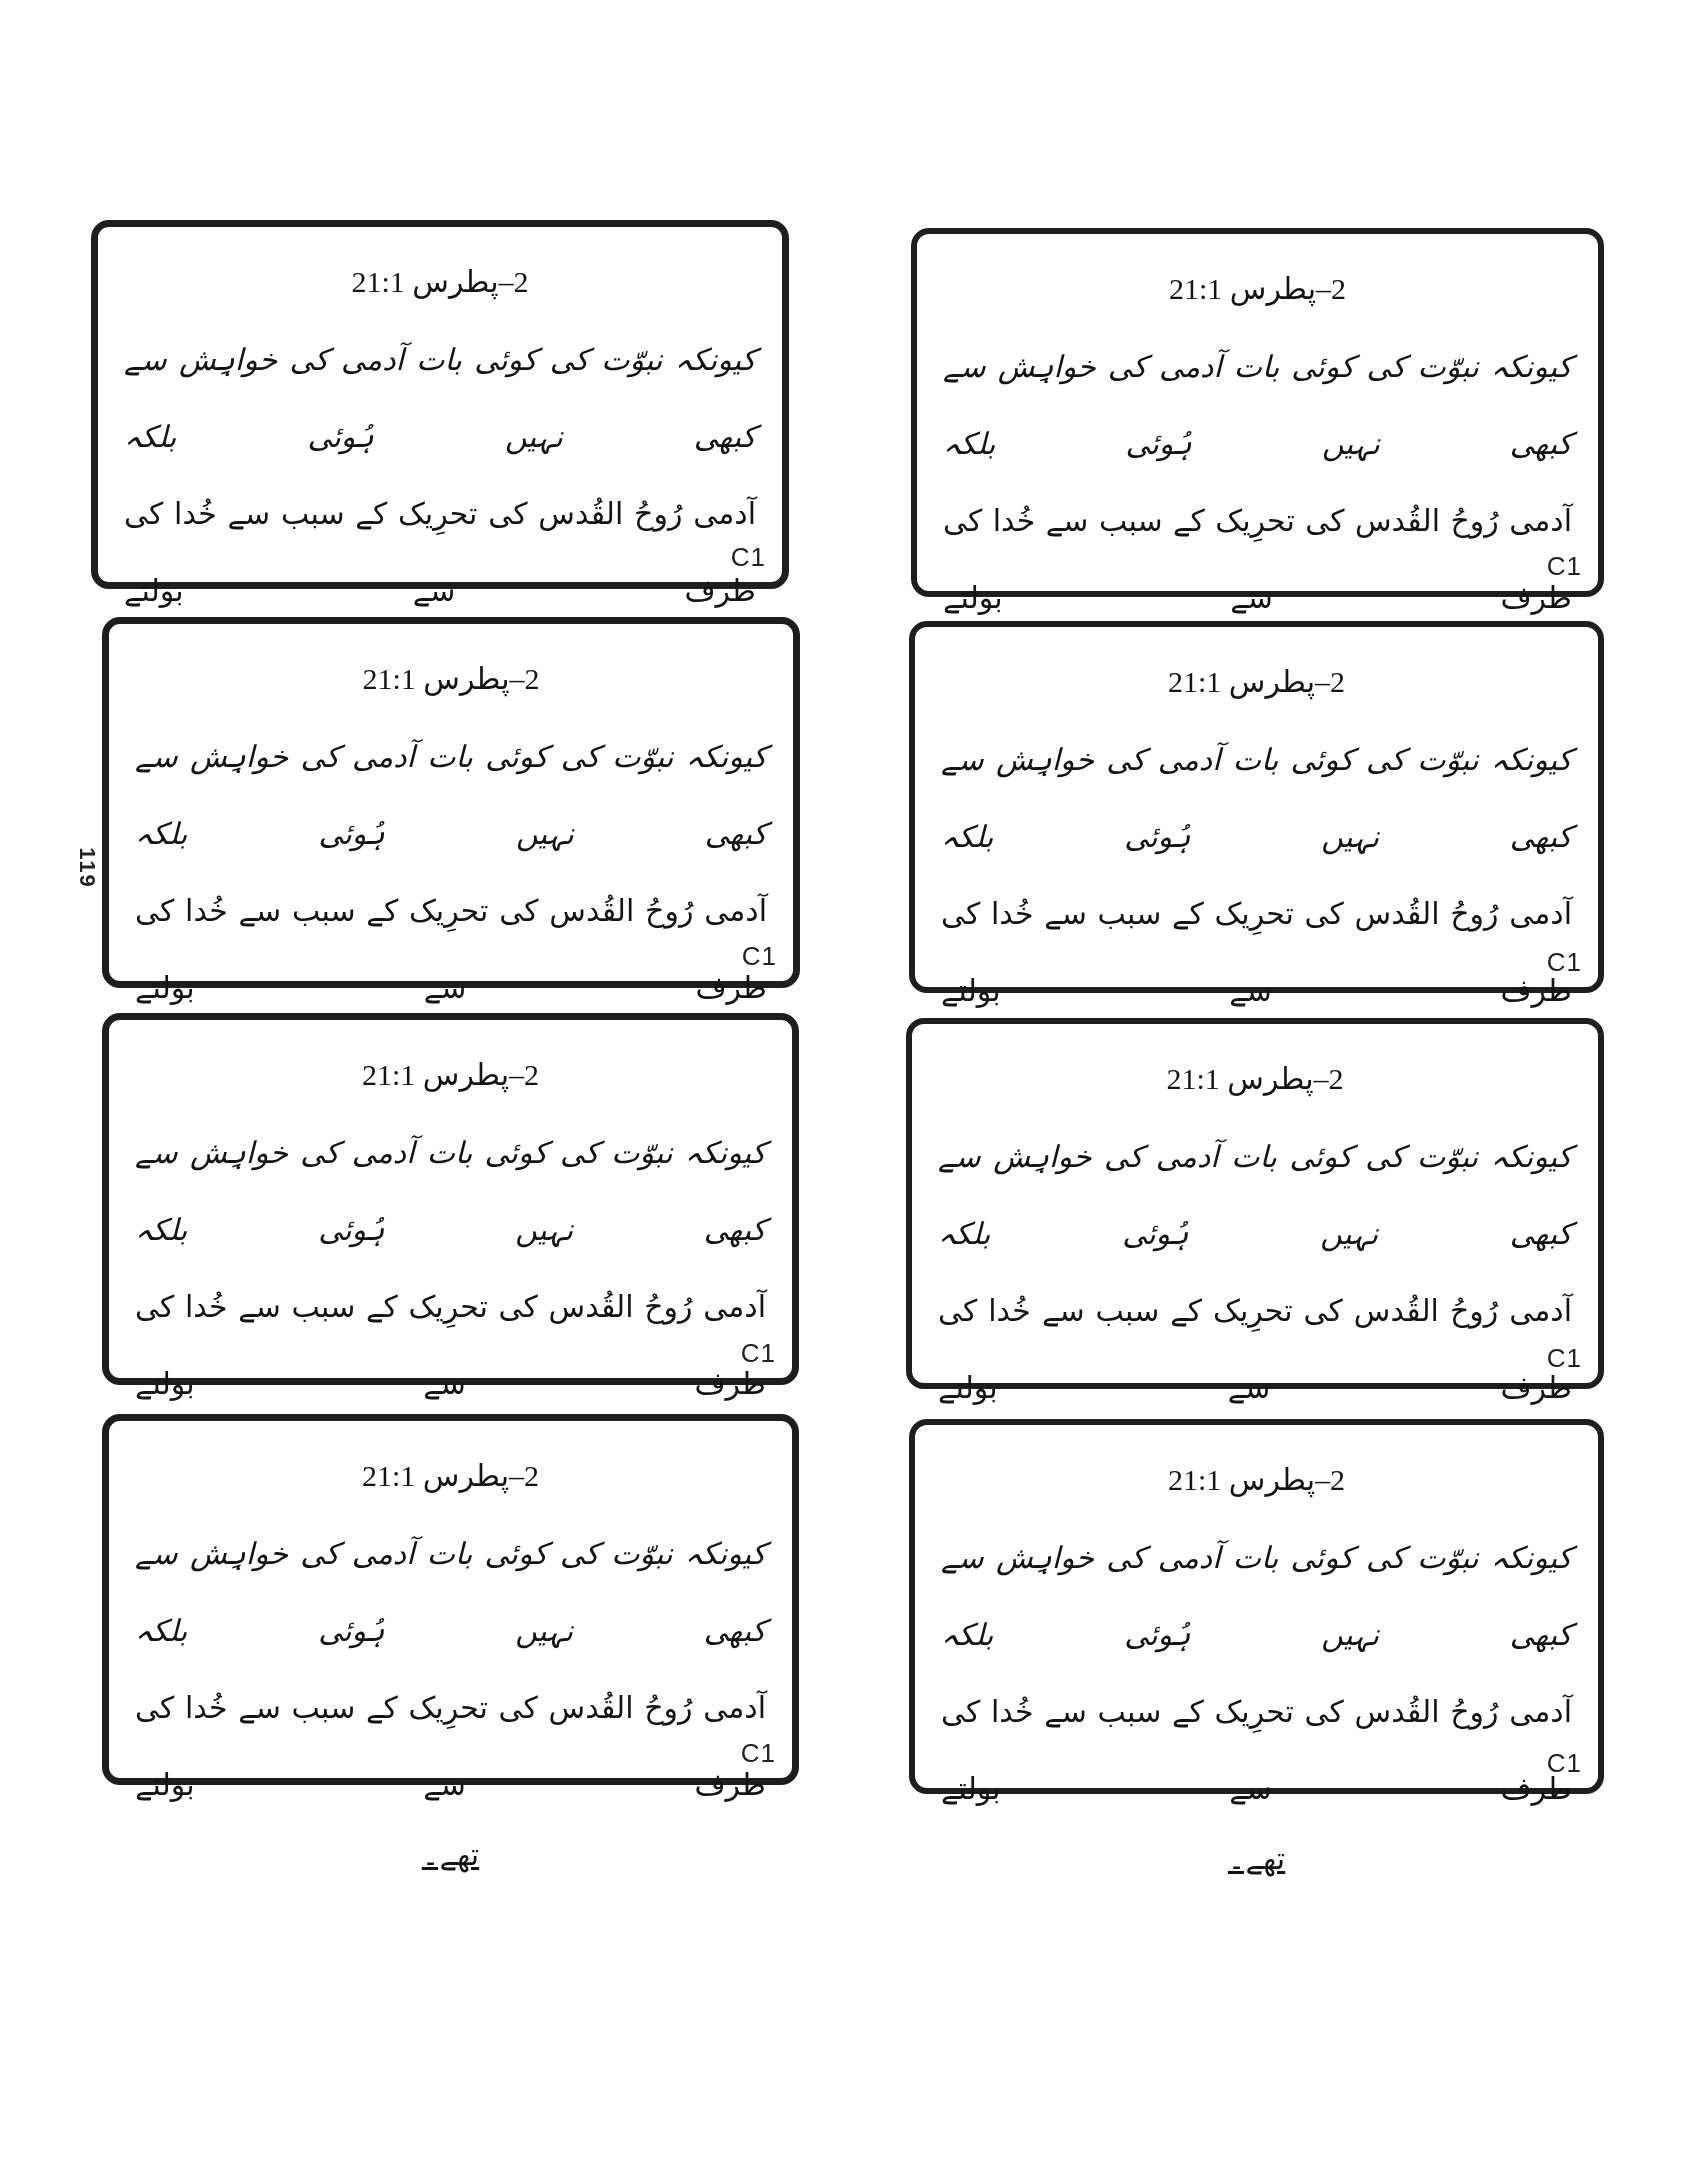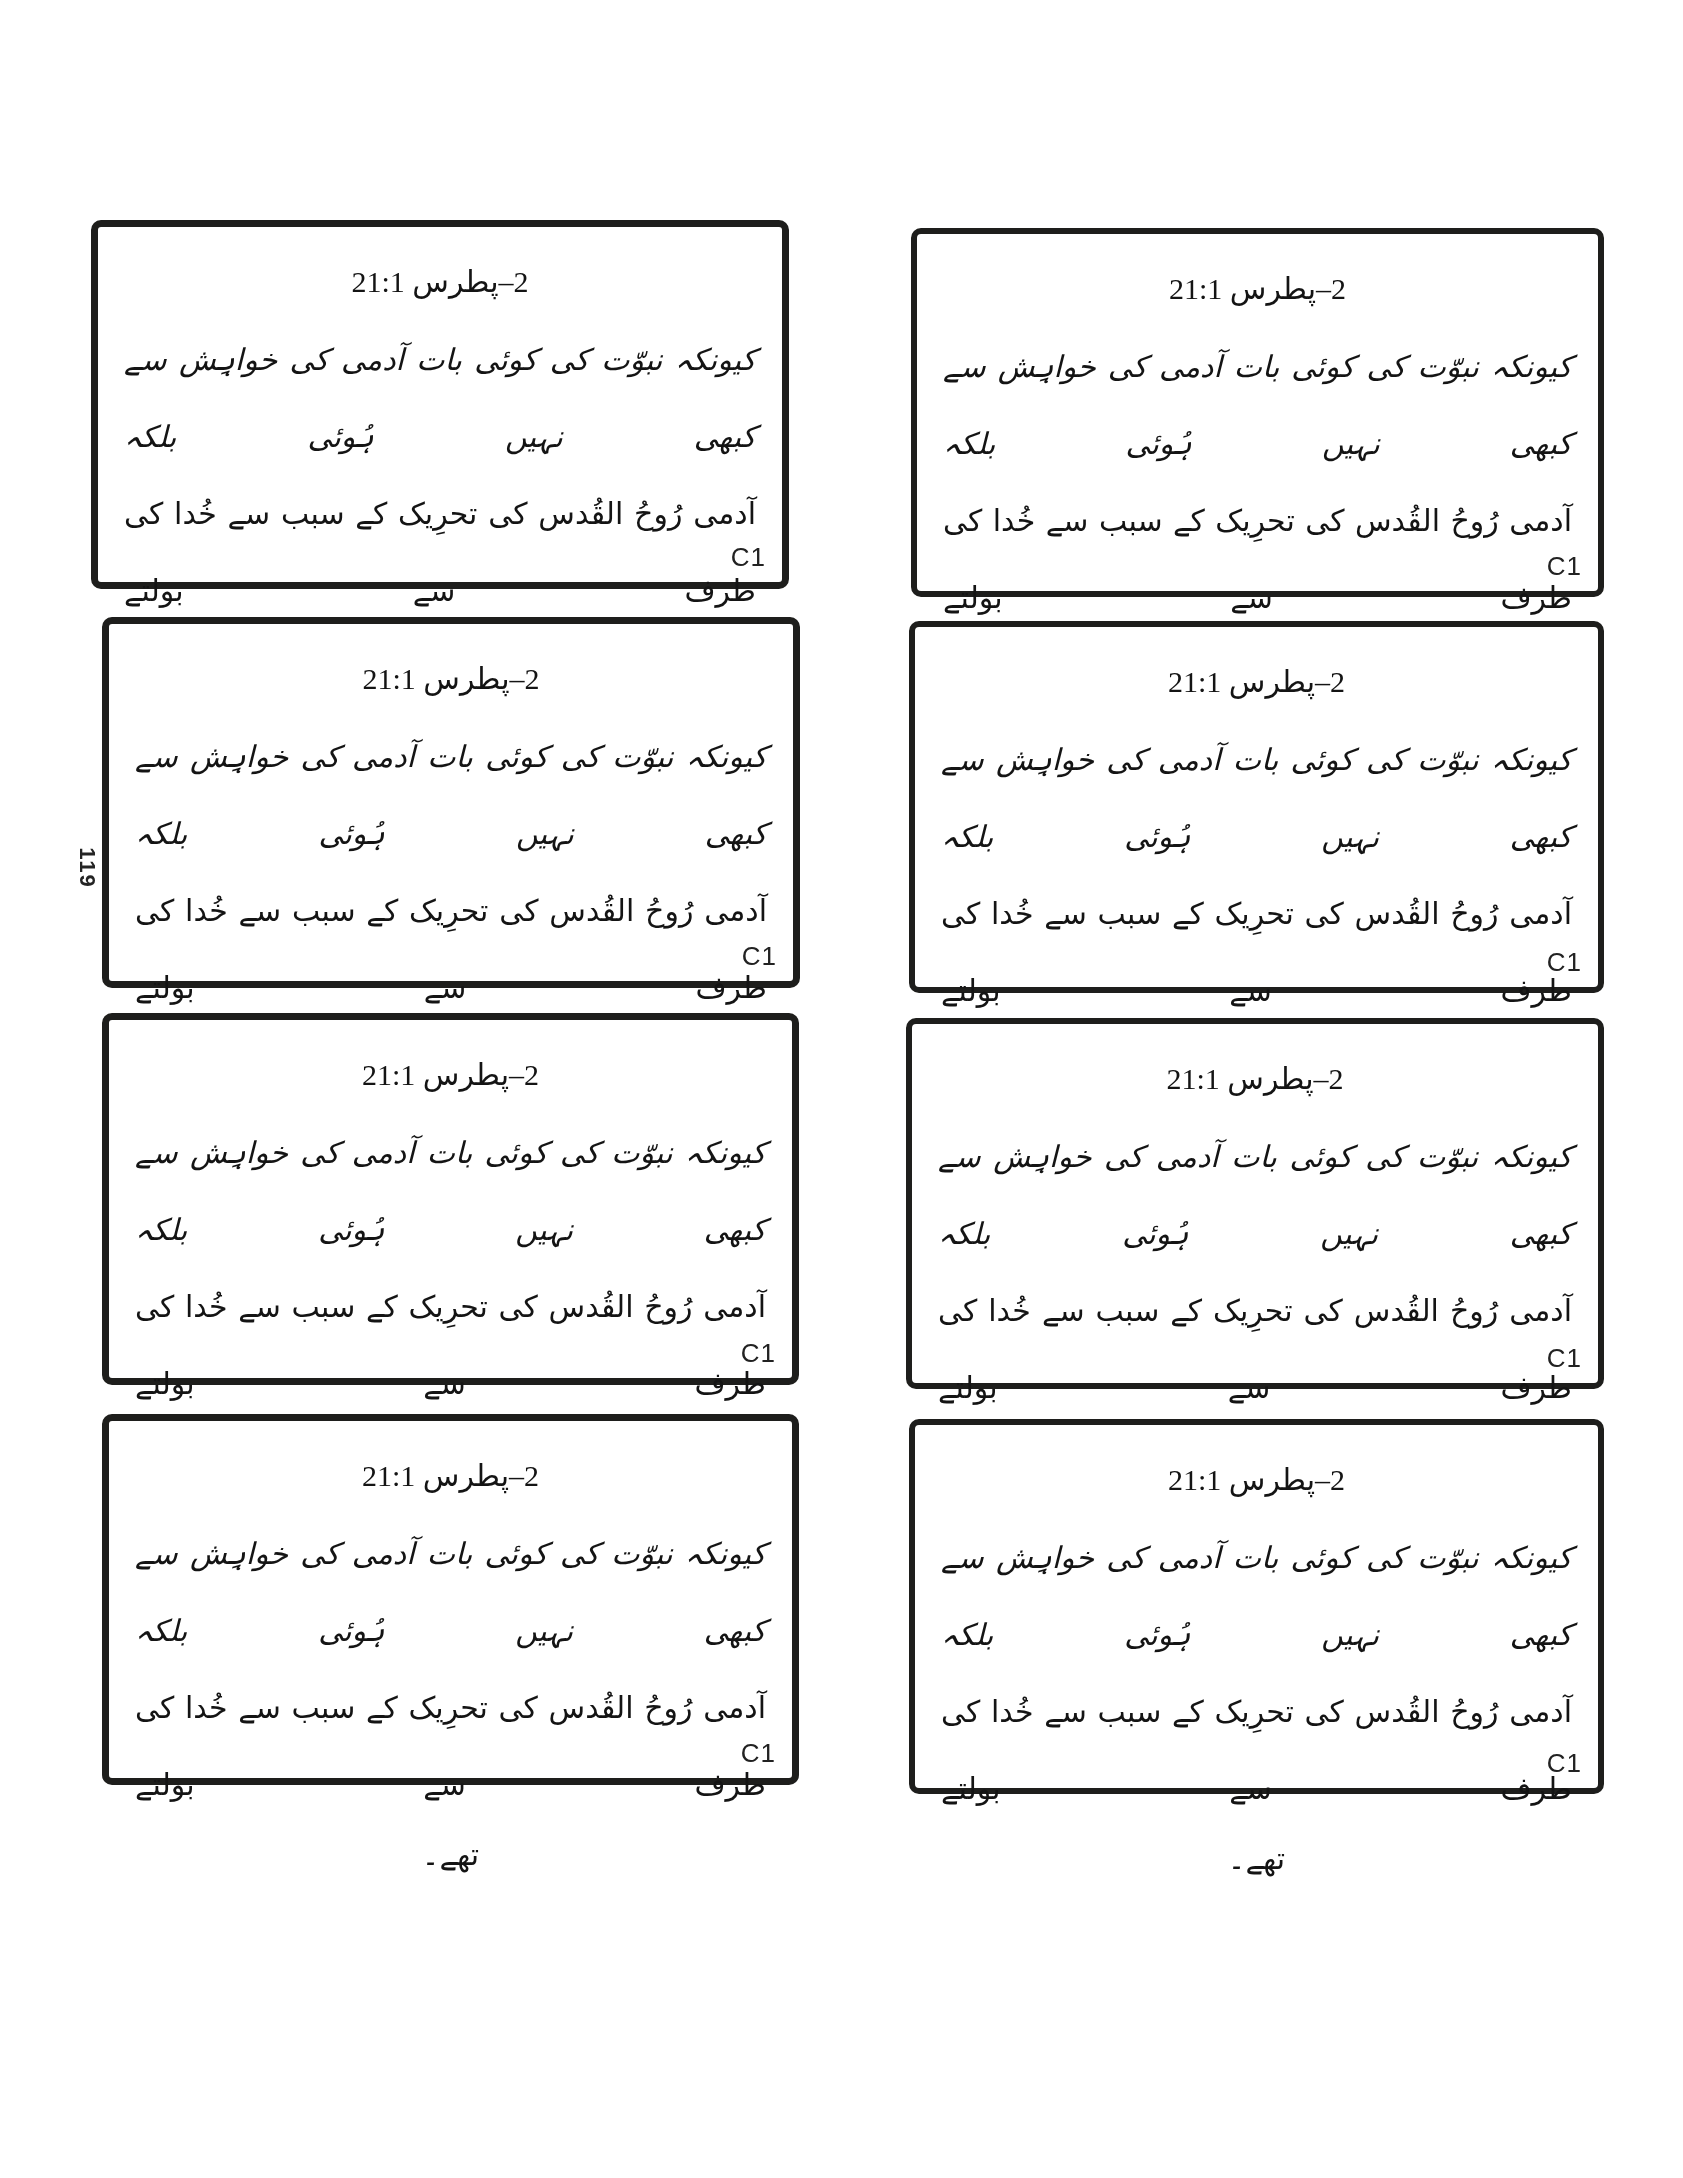--- a/index.html
+++ b/index.html
@@ -14,21 +14,21 @@
     background: #ffffff;
     overflow: hidden;
     font-family: "Liberation Sans", sans-serif;
     color: #161616;
   }
   .card {
     position: absolute;
     box-sizing: border-box;
     background: #ffffff;
     border: 7px solid #1e1e1c;
-    border-radius: 10px;
+    border-radius: 18px;
   }
   
   .pos-l1 { left: 91px;  top: 220px;  width: 698px; height: 369px; }
   .pos-l2 { left: 102px; top: 617px;  width: 698px; height: 371px; }
   .pos-l3 { left: 102px; top: 1013px; width: 697px; height: 372px; }
   .pos-l4 { left: 102px; top: 1414px; width: 697px; height: 371px; }
   
   .pos-r1 { left: 911px; top: 228px;  width: 693px; height: 369px; border-width: 6px; }
   .pos-r2 { left: 909px; top: 621px;  width: 695px; height: 372px; border-width: 6px; }
   .pos-r3 { left: 906px; top: 1018px; width: 698px; height: 371px; border-width: 6px; }
@@ -51,20 +51,21 @@
   }
   .card-line.first { margin-top: 20px; font-style: italic; }
   .card-line.fill {
     text-align: justify;
     text-align-last: justify;
   }
   .card-line.last {
     text-align: center;
     text-align-last: center;
     line-height: 63px;
+    text-decoration: underline;
   }
   .card-code {
     position: absolute;
     right: 16px;
     bottom: 12px;
     font-size: 26px;
     line-height: 26px;
     letter-spacing: 1px;
     font-family: "Liberation Sans", sans-serif;
     color: #222222;

